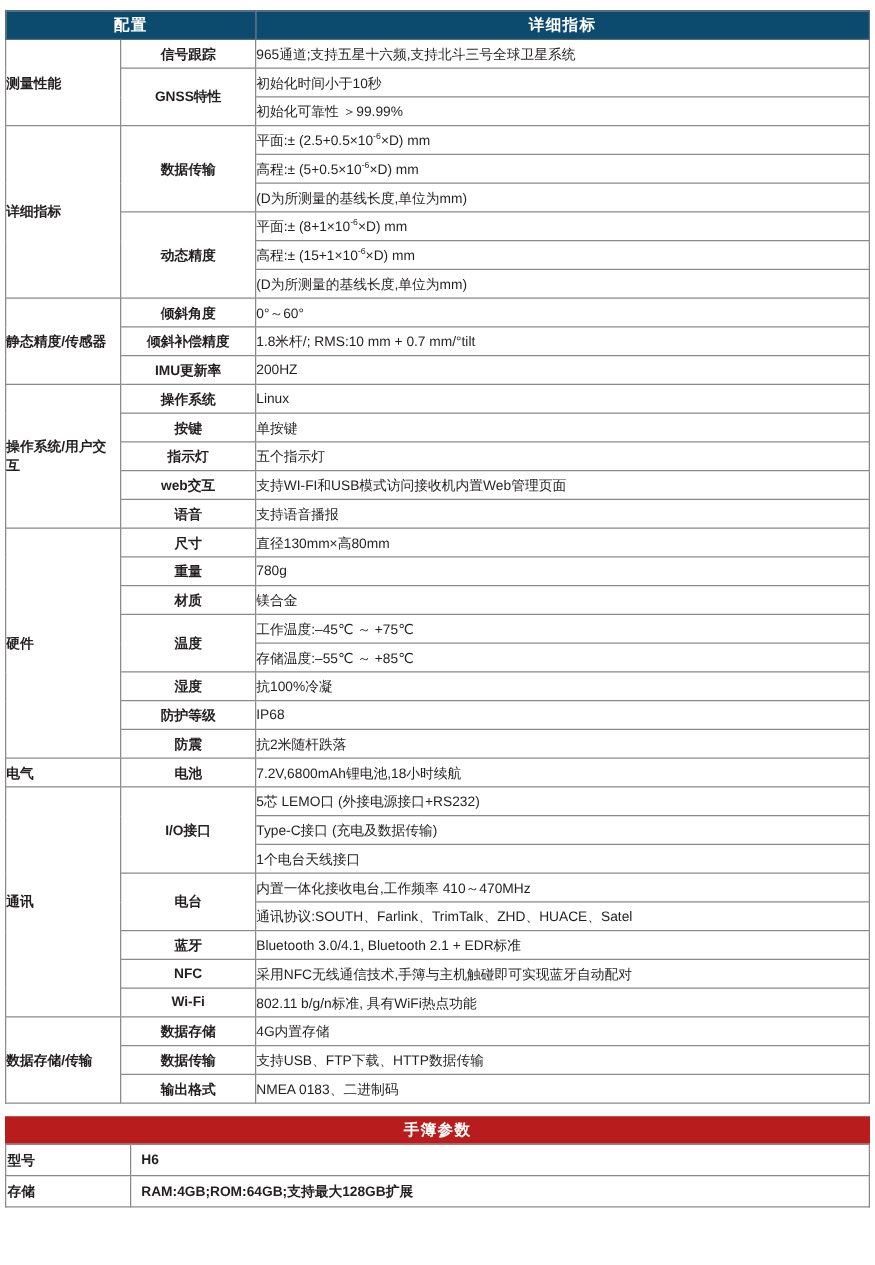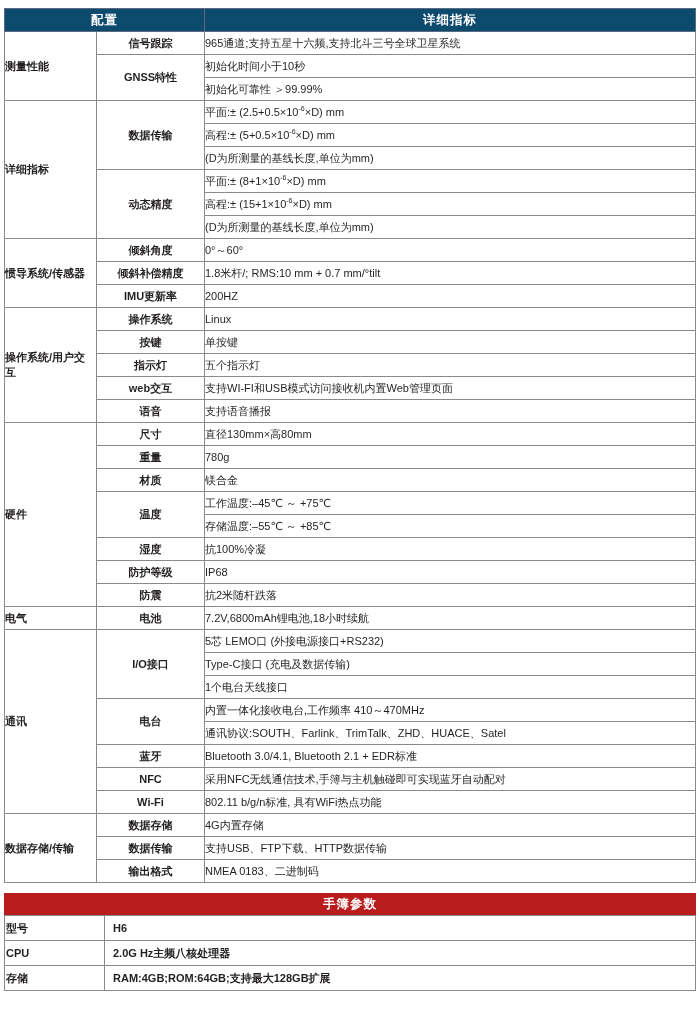--- a/index.html
+++ b/index.html
@@ -144,21 +144,21 @@
           <td class="sub" rowspan="3">动态精度</td>
           <td class="val">平面:± (8+1×10<sup>-6</sup>×D) mm</td>
         </tr>
         <tr class="row-h">
           <td class="val">高程:± (15+1×10<sup>-6</sup>×D) mm</td>
         </tr>
         <tr class="row-h">
           <td class="val">(D为所测量的基线长度,单位为mm)</td>
         </tr>
         <tr class="row-h">
-          <td class="grp" rowspan="3">惯导系统/传感器</td>
+          <td class="grp" rowspan="3">静态精度/传感器</td>
           <td class="sub" rowspan="1">倾斜角度</td>
           <td class="val">0°～60°</td>
         </tr>
         <tr class="row-h">
           <td class="sub" rowspan="1">倾斜补偿精度</td>
           <td class="val">1.8米杆/; RMS:10 mm + 0.7 mm/°tilt</td>
         </tr>
         <tr class="row-h">
           <td class="sub" rowspan="1">IMU更新率</td>
           <td class="val">200HZ</td>
@@ -272,23 +272,19 @@
     <colgroup>
       <col style="width:100px">
       <col>
     </colgroup>
     <tbody id="handbook-body">
         <tr>
           <td class="k">型号</td>
           <td class="v">H6</td>
         </tr>
         <tr>
-          <td class="k">CPU</td>
-          <td class="v">2.0G Hz主频八核处理器</td>
-        </tr>
-        <tr>
           <td class="k">存储</td>
           <td class="v">RAM:4GB;ROM:64GB;支持最大128GB扩展</td>
         </tr>
       </tbody>
   </table>
 
 </div>
 
 </body></html>

